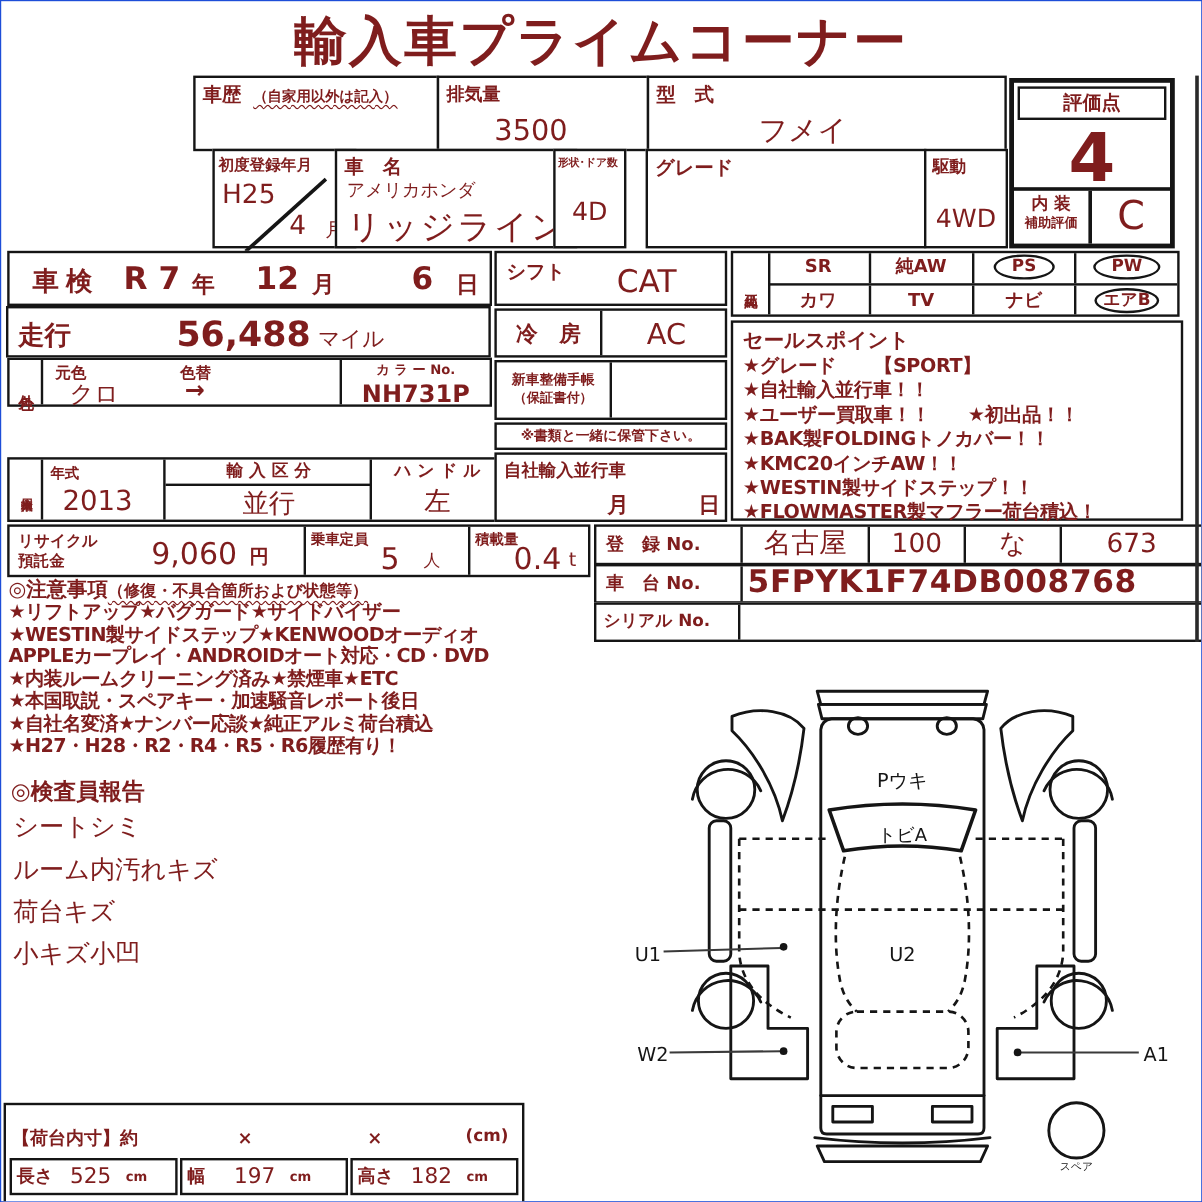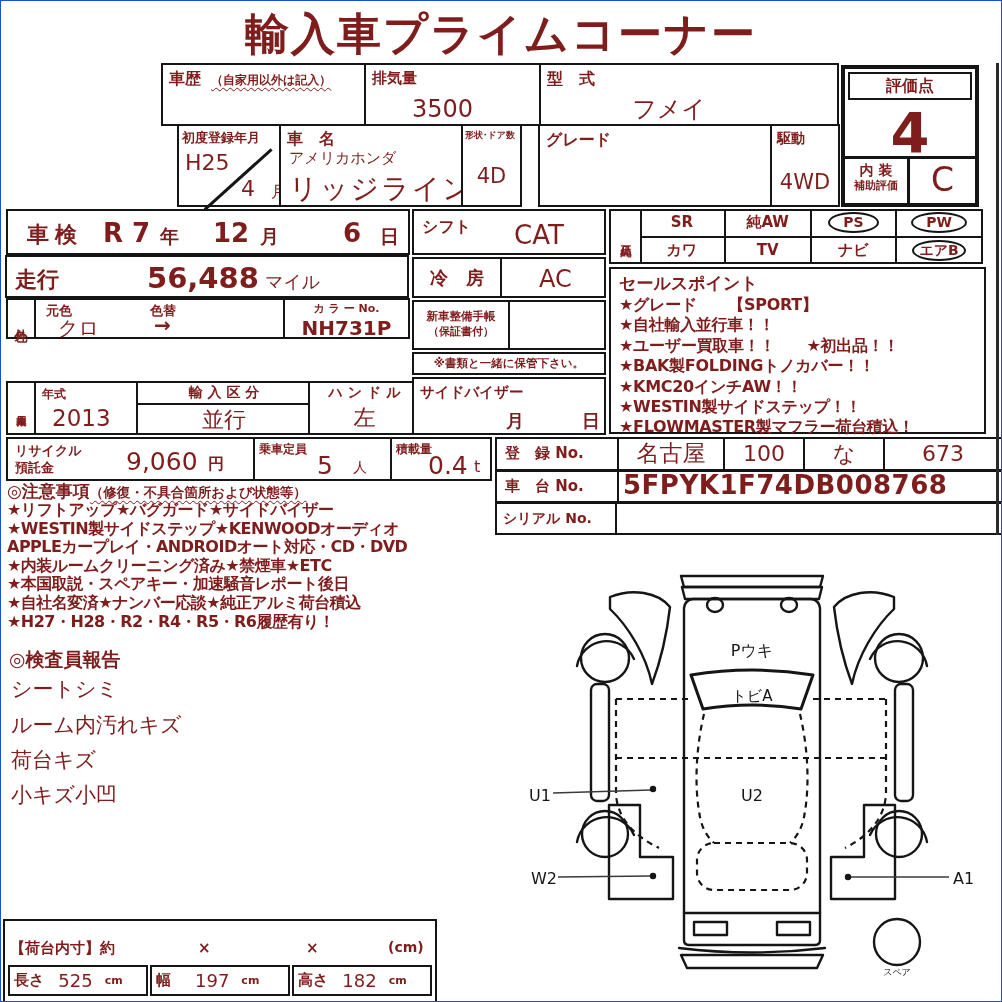--- a/index.html
+++ b/index.html
@@ -157,21 +157,21 @@
   <div class="c" style="left:411px;top:299px;width:194px;height:50px;">
     <div style="position:absolute;left:0;top:0;bottom:0;width:94px;border-right:2px solid #151515;text-align:center;padding-top:6px;">
       <div class="b" style="font-size:11.5px;line-height:16px;">新車整備手帳</div>
       <div class="b" style="font-size:11px;line-height:16px;">（保証書付）</div>
     </div>
   </div>
   <div class="c" style="left:411px;top:351px;width:194px;height:23px;">
     <div class="b" style="text-align:center;font-size:11.5px;line-height:19px;">※書類と一緒に保管下さい。</div>
   </div>
   <div class="c" style="left:411px;top:376px;width:194px;height:58px;">
-    <span class="t b" style="left:6px;top:4px;font-size:14.5px;">サイドバイザー</span>
+    <span class="t b" style="left:6px;top:4px;font-size:14.5px;">自社輸入並行車</span>
     <span class="t b" style="left:92px;top:30px;font-size:18px;">月</span>
     <span class="t b" style="left:168px;top:30px;font-size:18px;">日</span>
   </div>
 
   <div class="c" style="left:608px;top:208px;width:374px;height:55px;border-width:2.5px;">
     <div style="position:absolute;left:0;top:0;bottom:0;width:29px;border-right:2.5px solid #151515;">
       <div class="vwrap">
           <span class="vert" style="font-size:11px;">純正品</span>
         </div>
     </div>

